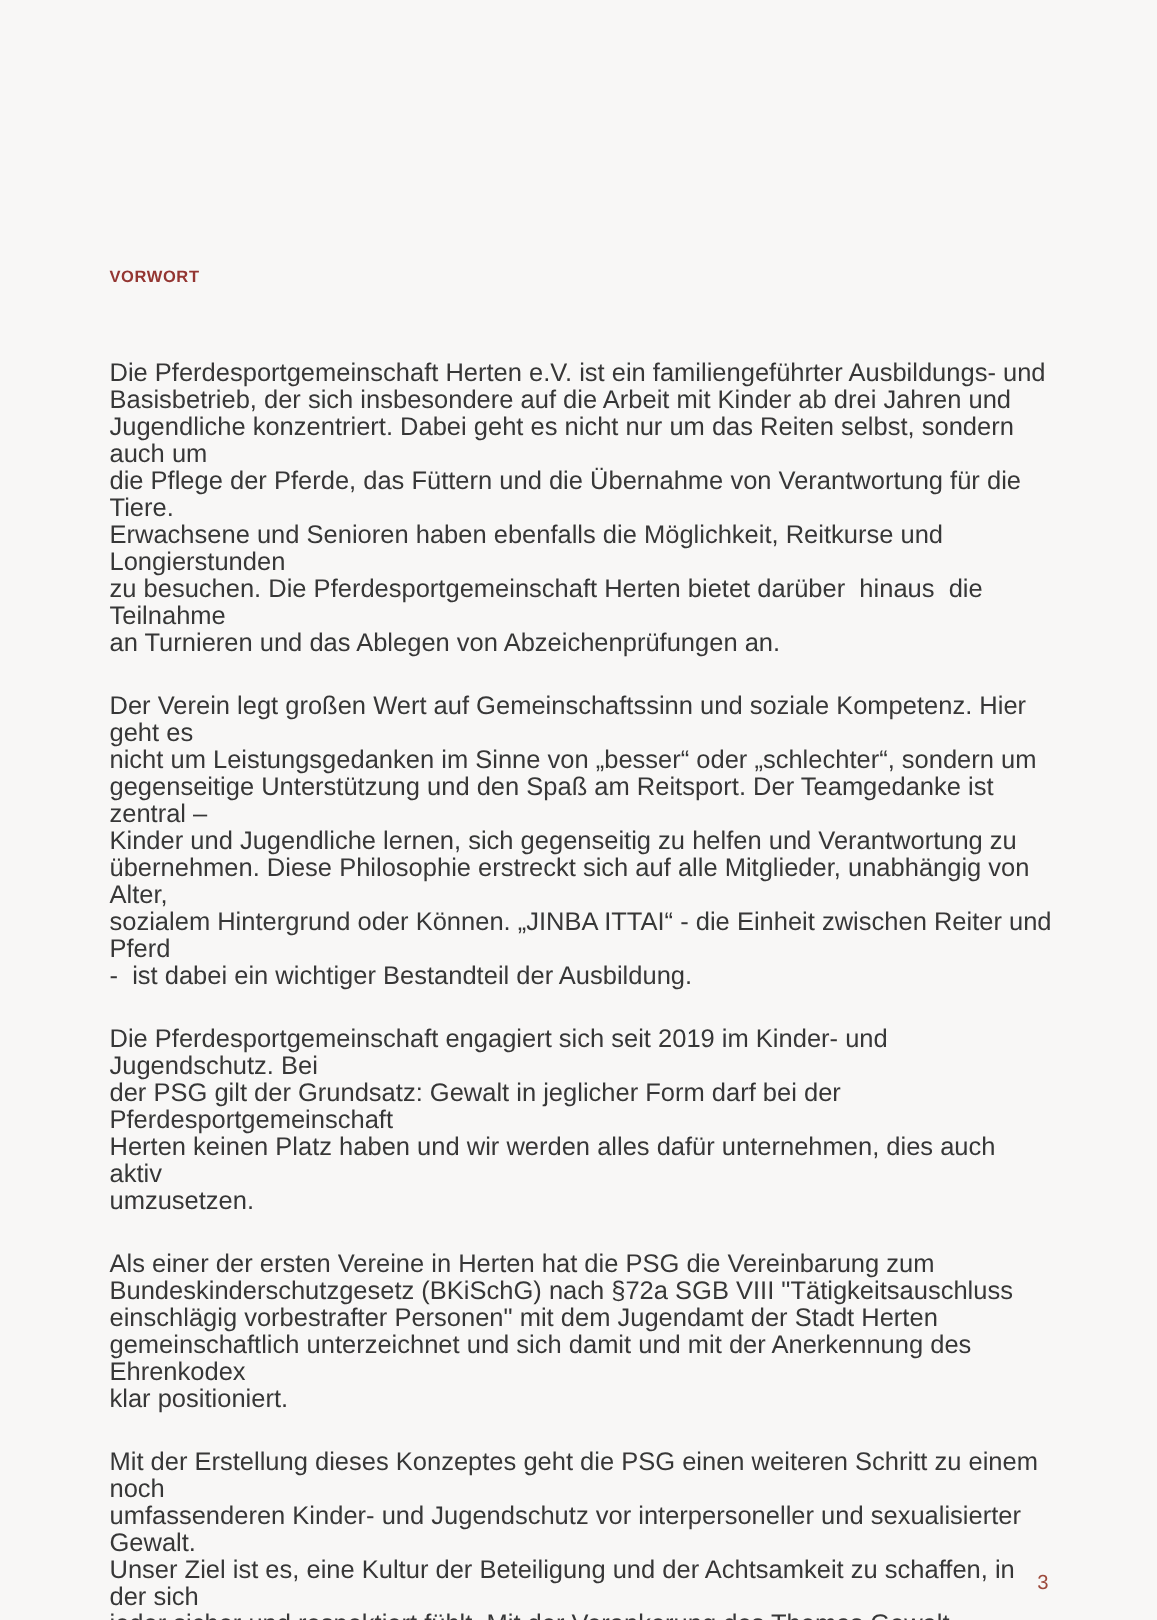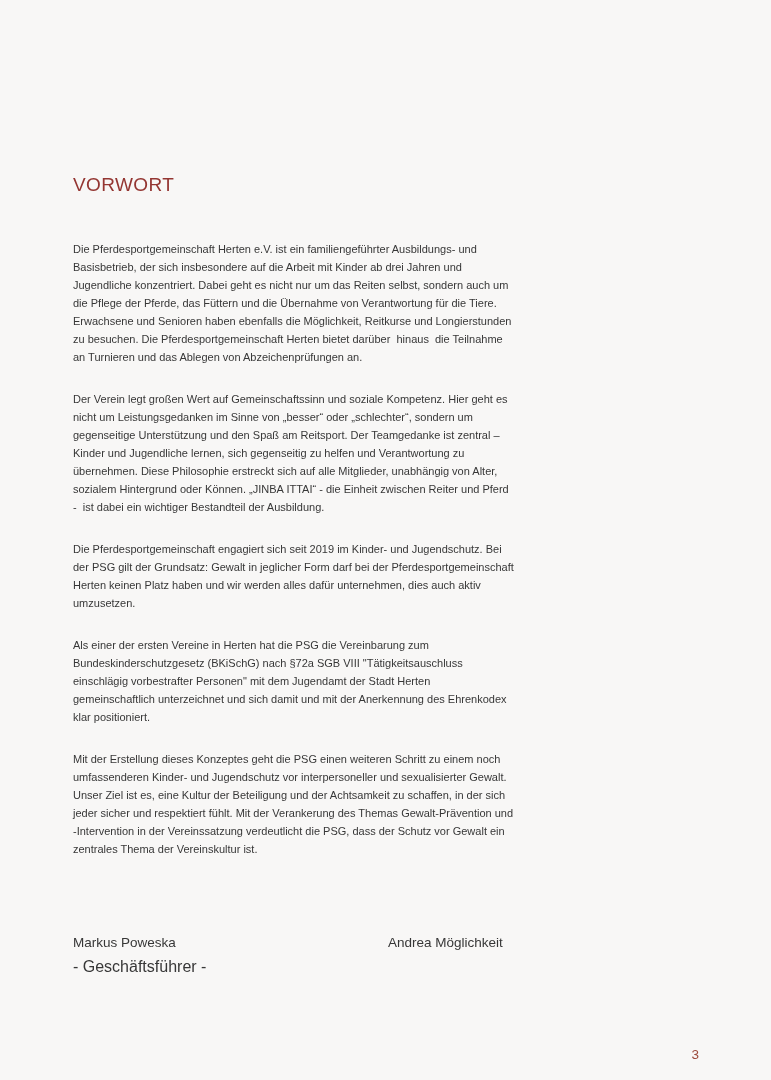--- a/index.html
+++ b/index.html
@@ -16,29 +16,29 @@
     overflow: hidden;
     color: #373737;
   }
   .content {
     position: absolute;
     left: 73px;
     top: 176px;
     width: 630px;
   }
   .heading {
-    font-size: 19px;
+    font-size: 11px;
     line-height: 18px;
-    font-weight: normal;
+    font-weight: bold;
     color: #943632;
     letter-spacing: 0.4px;
     margin: 0 0 46px 0;
   }
   .para {
-    font-size: 11px;
+    font-size: 17px;
     line-height: 18px;
     margin: 0 0 24px 0;
     white-space: pre-wrap;
     color: #373737;
   }
   .signature-block {
     display: flex;
     margin-top: 76px;
   }
   .sig-col {

